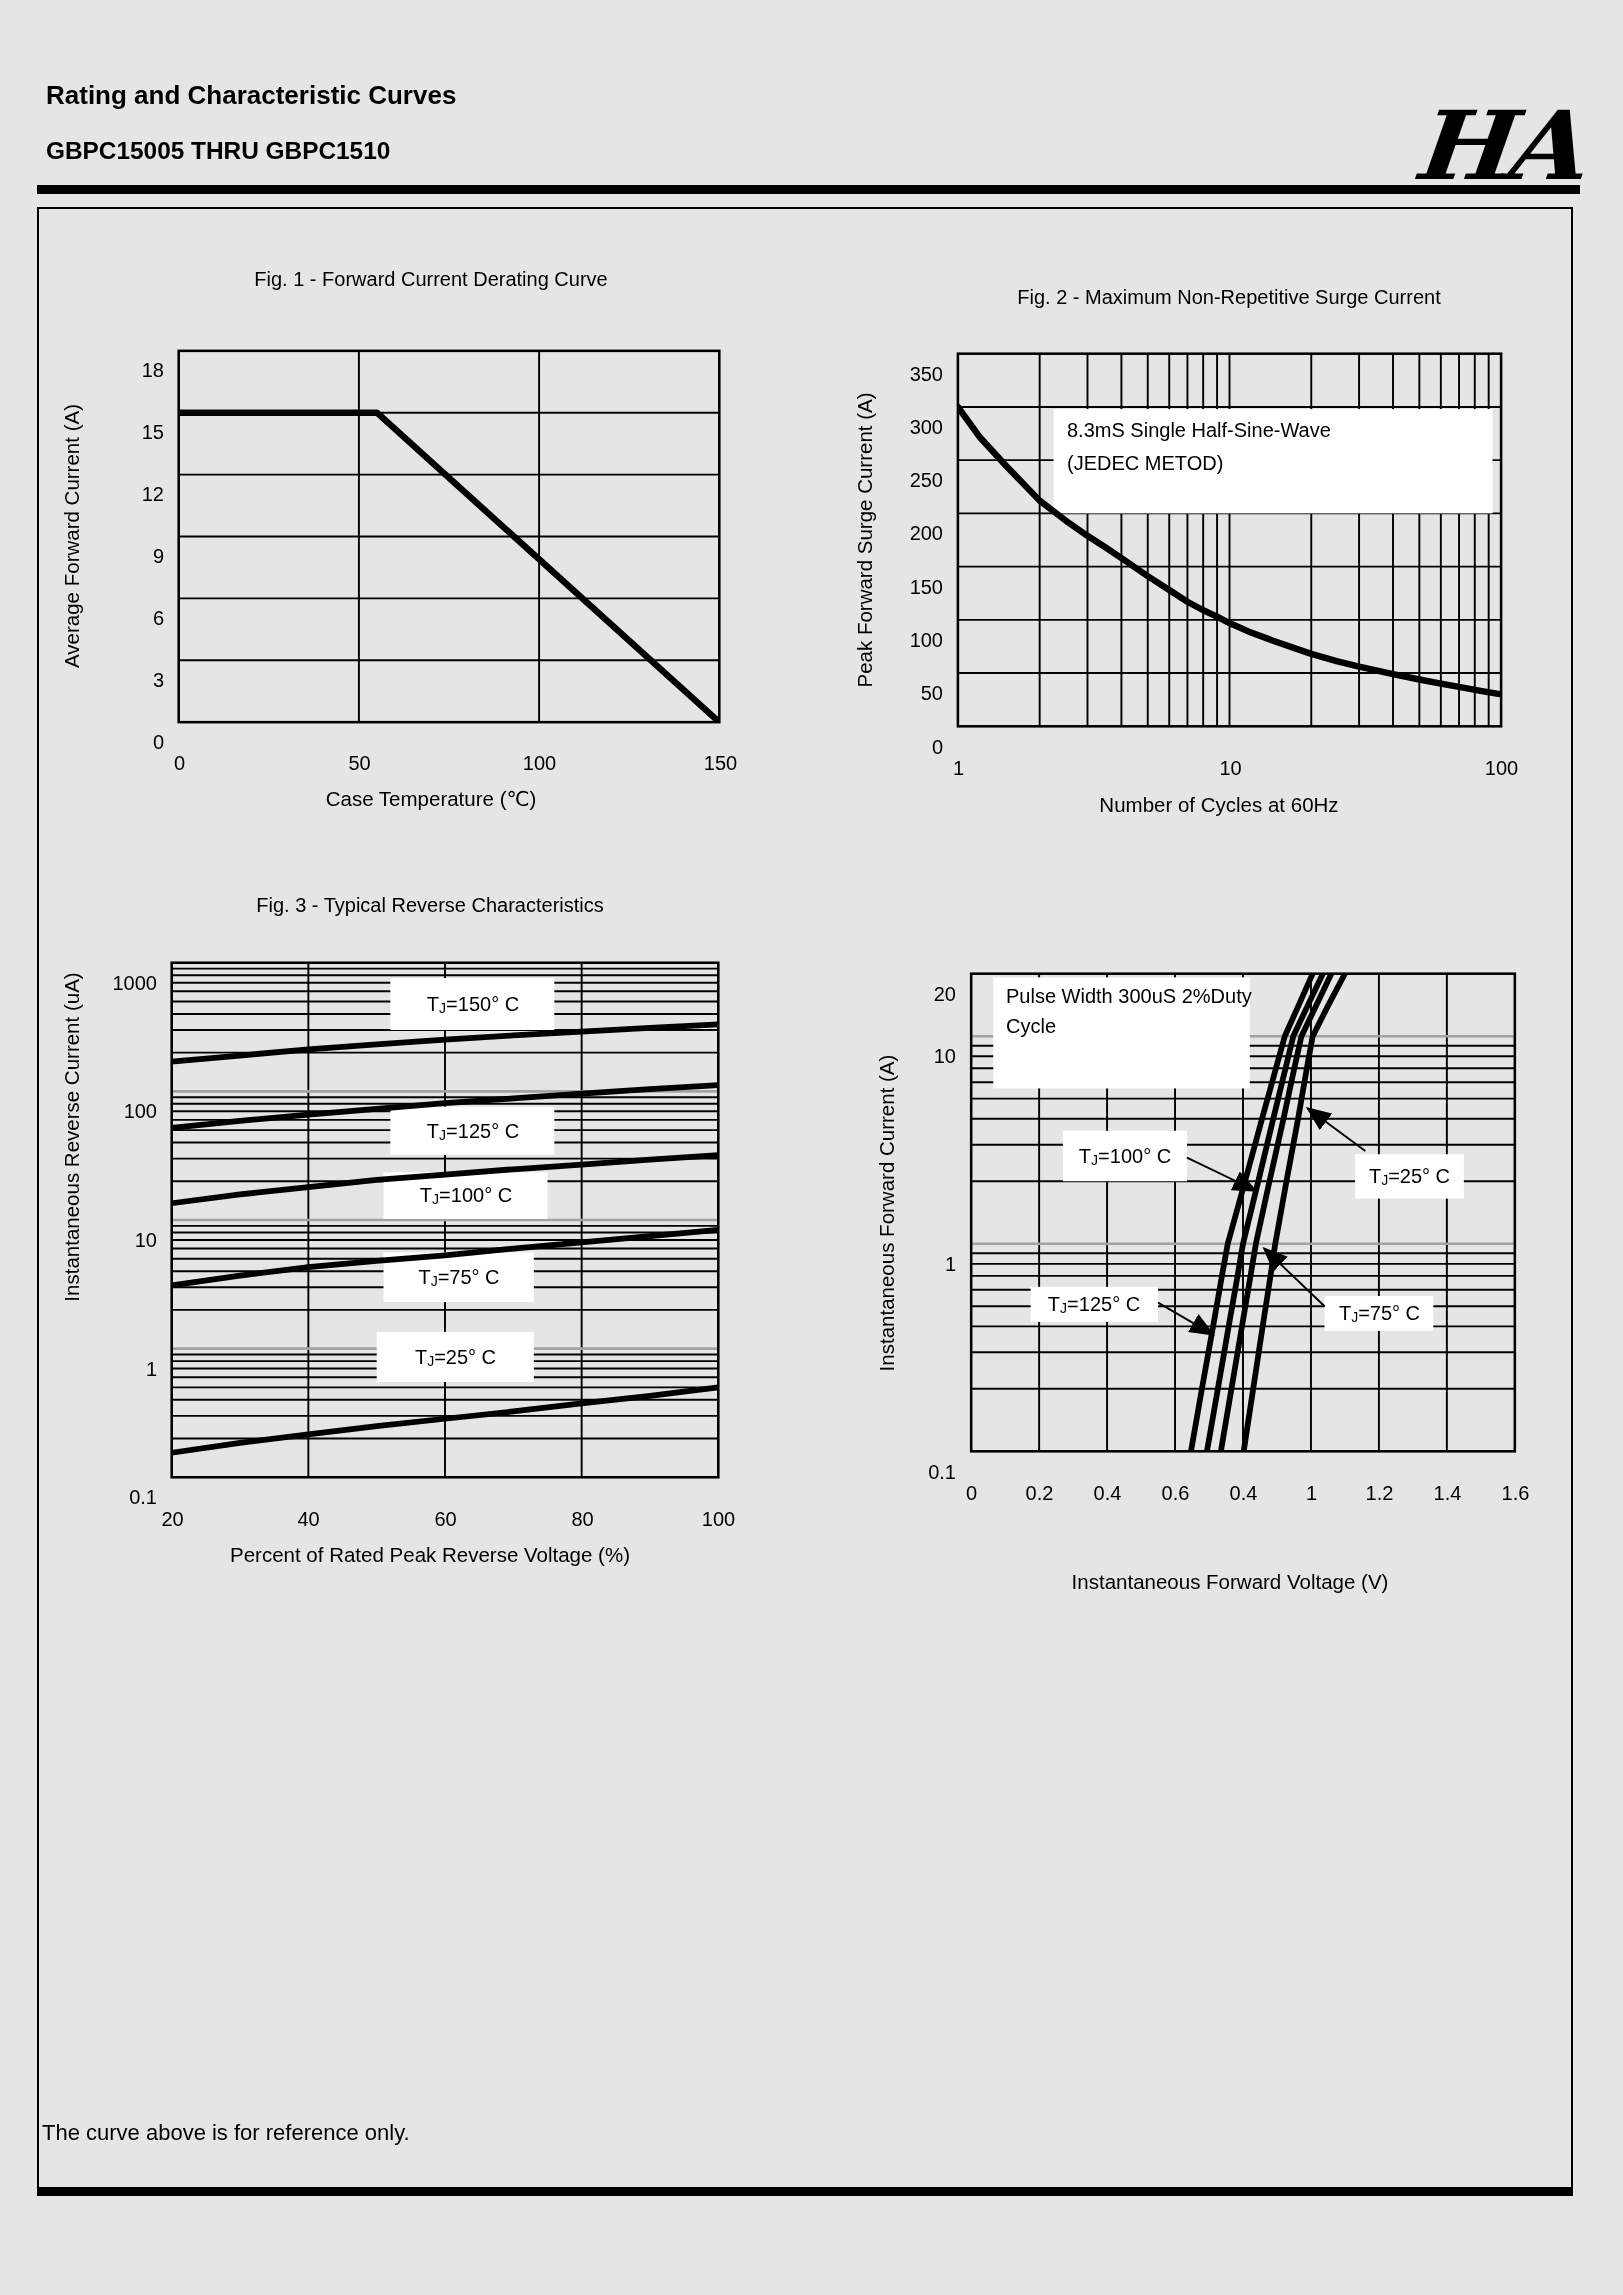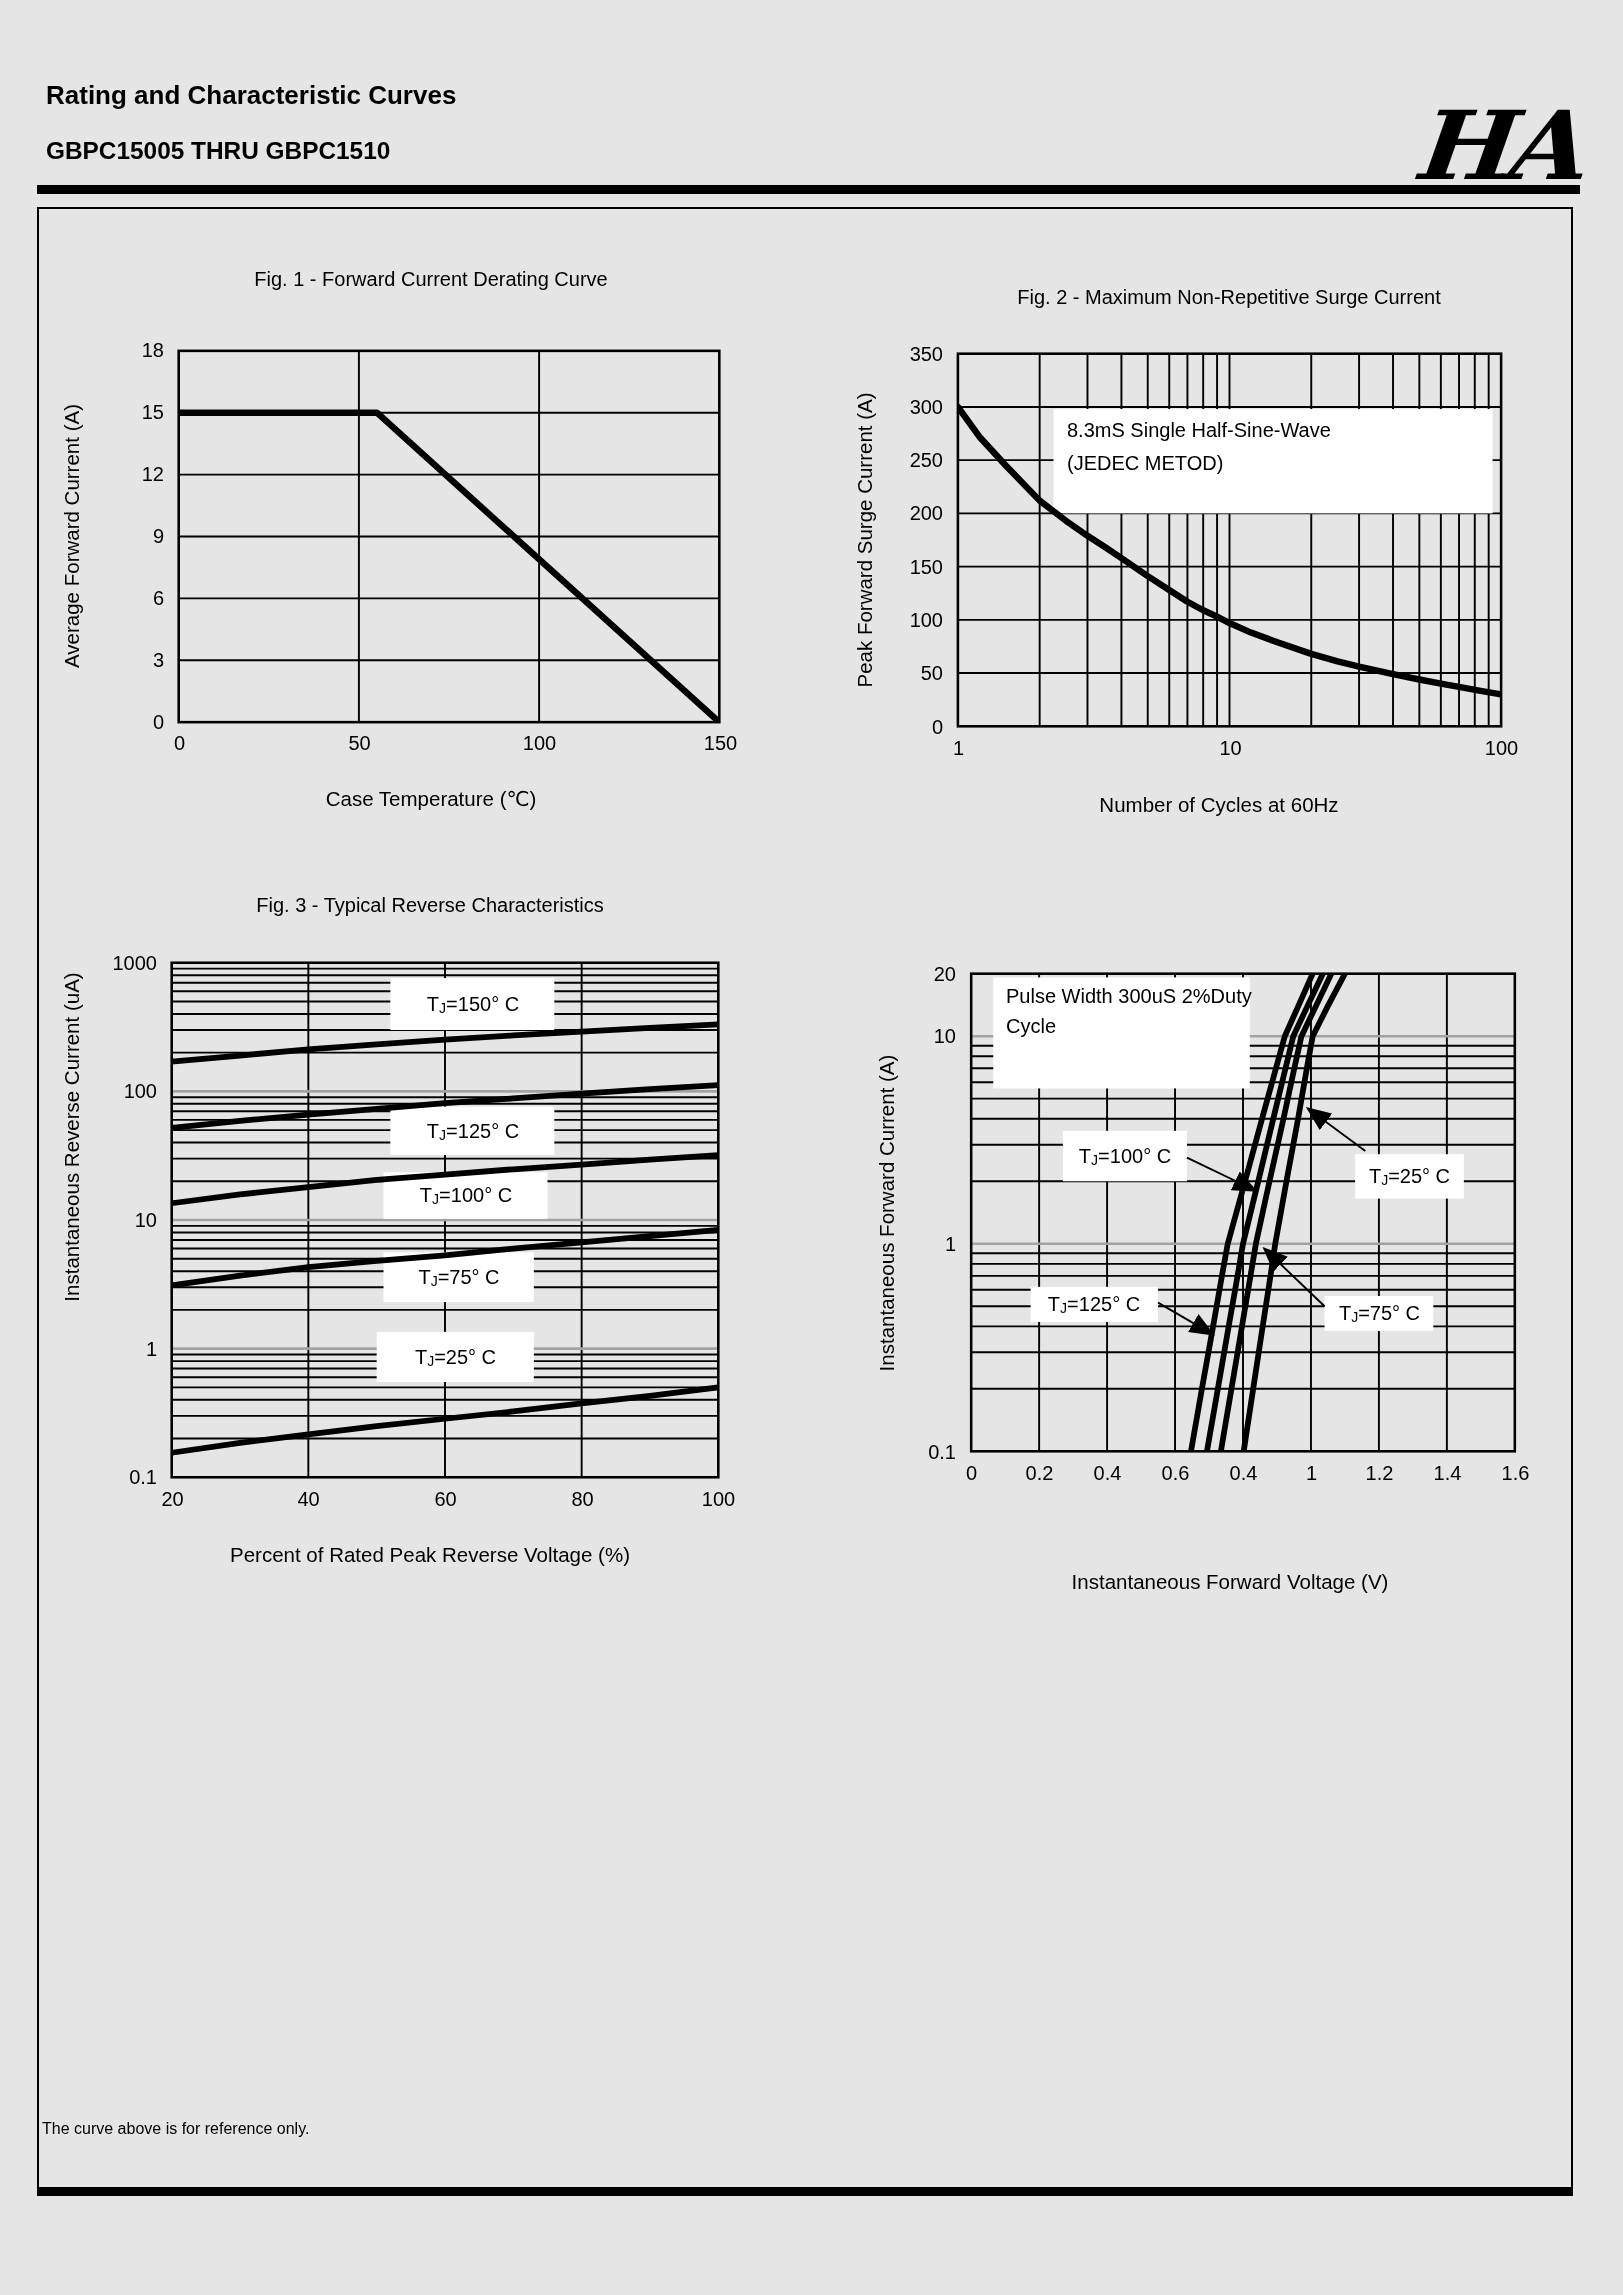--- a/index.html
+++ b/index.html
@@ -7,24 +7,24 @@
         font-family:"Liberation Sans","DejaVu Sans",sans-serif;overflow:hidden;}
   .abs{position:absolute;}
   .hdr-title{left:46px;top:80px;font-size:26px;font-weight:bold;}
   .hdr-sub{left:46px;top:137px;font-size:24.4px;font-weight:bold;}
   .logo{right:45px;top:98px;font-family:"DejaVu Serif","Liberation Serif",serif;
         font-style:italic;font-weight:bold;font-size:95px;line-height:1;
         letter-spacing:-6.4px;transform:skewX(-8deg) scaleX(1.08);}
   .hrule{left:37px;top:185px;width:1543px;height:9px;background:#000;}
   .frame{left:37px;top:207px;width:1536px;height:1989px;border:2.6px solid #000;
          border-bottom-width:9px;box-sizing:border-box;}
-  .footer-note{left:42px;top:2120px;font-size:16px;}
+  .footer-note{left:42px;top:2120px;font-size:22px;}
   .chart{position:absolute;left:0;top:0;width:100%;height:100%;pointer-events:none;}
   .chart-title{font-size:20px;text-align:center;white-space:nowrap;}
-  .tick{font-size:20px;line-height:22px;}
+  .tick{font-size:20px;line-height:22px;margin-top:20px;}
   .ytick{text-align:right;}
   .xtick{text-align:center;}
   .axis-title{font-size:20.5px;white-space:nowrap;}
   .ytitle{transform:translate(-50%,-50%) rotate(-90deg);}
   .xtitle{text-align:center;}
   .anno{font-size:20px;line-height:33px;white-space:nowrap;}
   .anno-tight{line-height:29.5px;}
   .clabel{font-size:20px;display:flex;align-items:center;justify-content:center;white-space:nowrap;}
   .sub{font-size:14px;position:relative;top:3.9px;}
 </style>

